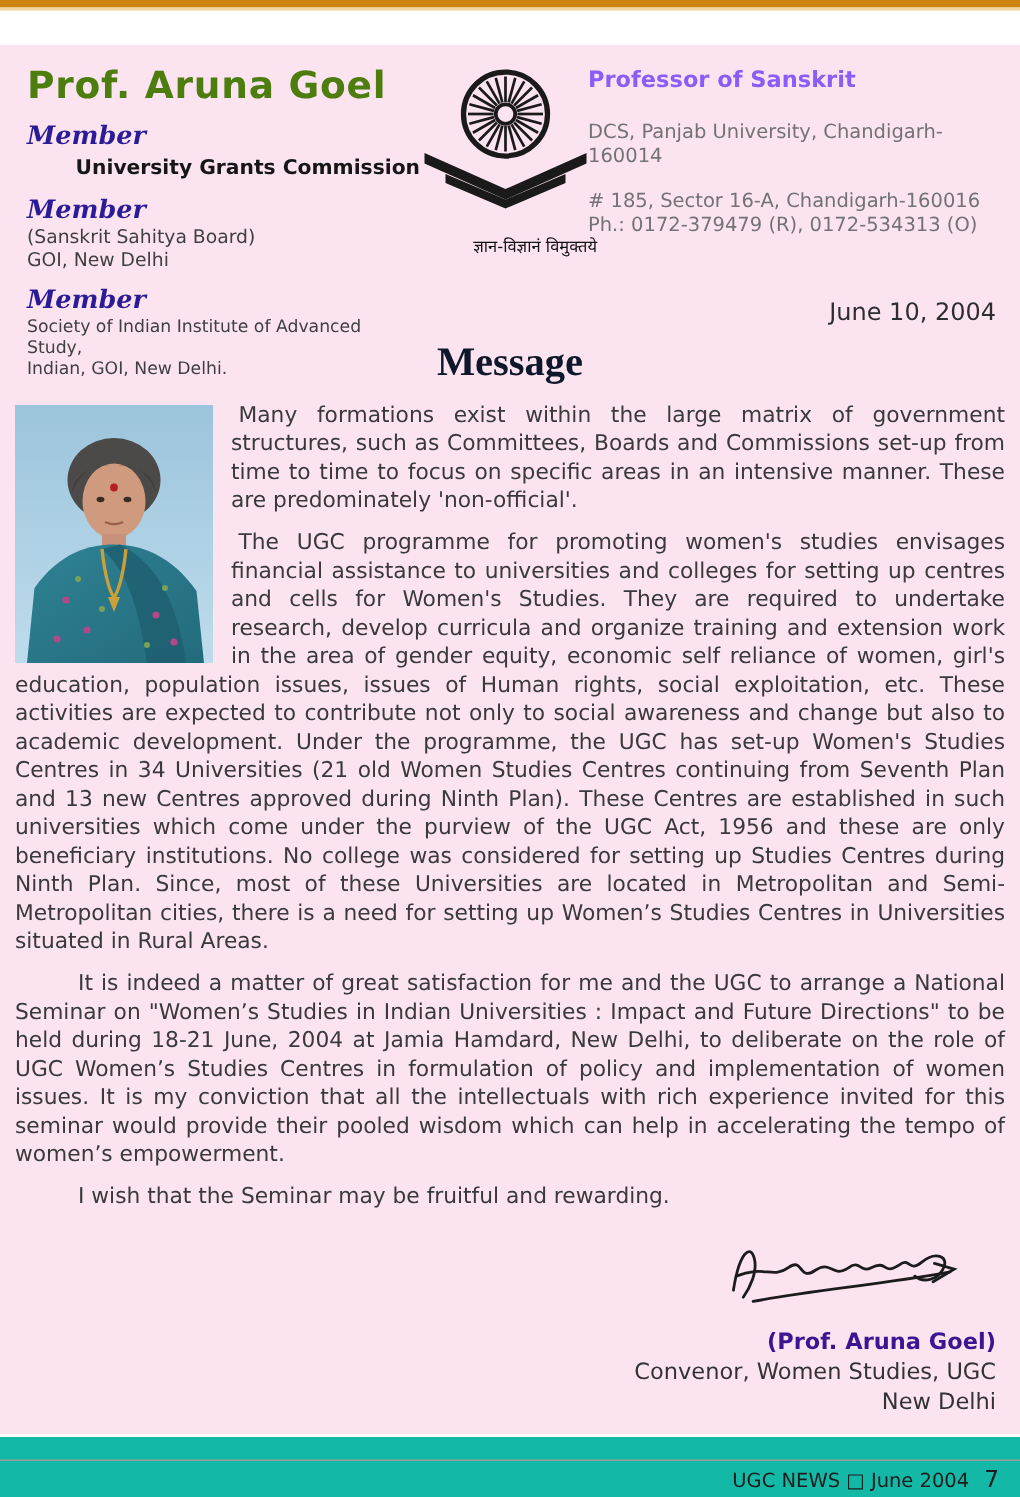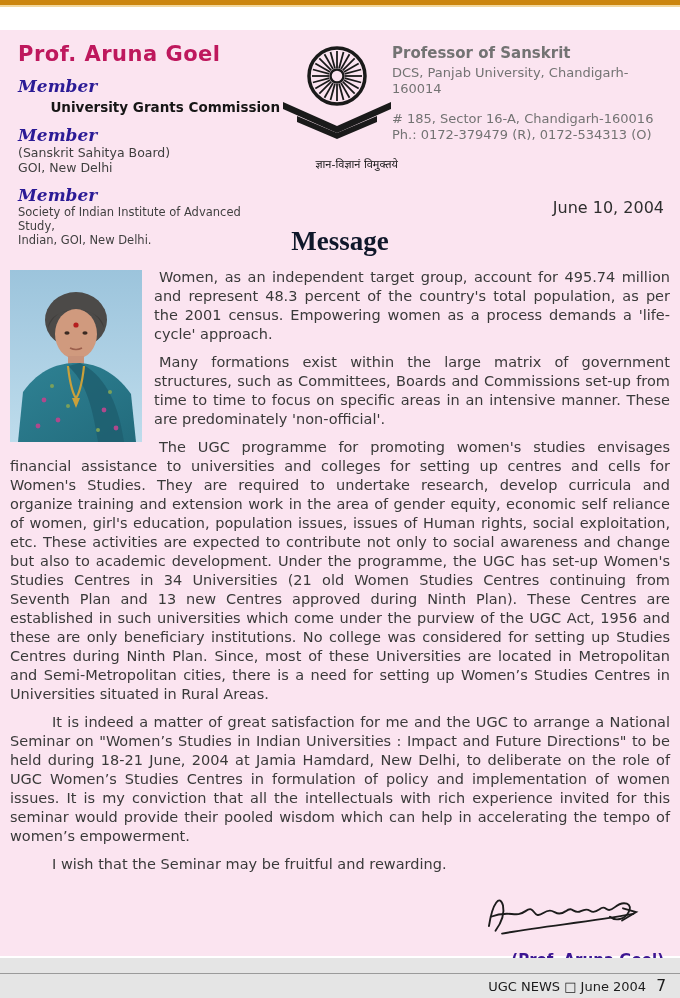--- a/index.html
+++ b/index.html
@@ -9,32 +9,32 @@
     background:#ffffff; overflow:hidden;
     font-family:"DejaVu Sans", sans-serif; color:#3d3d3d;
   }
   .topbar { position:absolute; top:0; left:0; right:0; height:5px; background:#cc860f; }
   .topbar-accent { position:absolute; top:5px; left:0; right:0; height:2px; background:#f2d79c; }
 
   .sheet { position:absolute; top:30px; left:0; right:0; bottom:42px; background:#fbe4f0; }
 
   
   .left-col { position:absolute; left:18px; top:12px; width:262px; }
-  .person-name { font-size:21px; font-weight:bold; color:#be185d; letter-spacing:0.5px; margin-bottom:2px; }
+  .person-name { font-size:25px; font-weight:bold; color:#4d7c0f; letter-spacing:0.5px; margin-bottom:2px; }
   .role-title { font-family:"DejaVu Serif", serif; font-style:italic; font-weight:bold;
                 font-size:17px; color:#2b1b96; margin-top:10px; }
   .role-line-bold { font-size:13.5px; font-weight:bold; color:#161616; margin-top:3px;text-align:right; }
   .role-line { font-size:12.5px; color:#3f3f3f; line-height:15px; }
   .role-line-sm { font-size:11.5px; color:#3f3f3f; line-height:14px; }
 
   .emblem { position:absolute; left:276px; top:8px; width:122px; text-align:right; }
   .emblem-caption { font-size:11px; color:#111; margin-top:2px; white-space:nowrap; }
 
   .right-col { position:absolute; left:392px; top:14px; width:276px; }
-  .right-title { font-size:15px; font-weight:bold; color:#737373; margin-bottom:3px; }
+  .right-title { font-size:15px; font-weight:bold; color:#8b5cf6; margin-bottom:19px; }
   .right-line { font-size:13px; color:#737373; line-height:16px; }
   .right-gap { height:14px; }
 
   .date-line { position:absolute; right:16px; top:168px; font-size:16px; color:#2e2e2e; }
 
   .msg-title { position:absolute; top:196px; left:0; right:0; text-align:center;
                font-family:"Liberation Serif", serif; font-weight:bold;
                font-size:27px; color:#0f172a; }
 
   .body-area { position:absolute; top:238px; left:10px; right:10px; }
@@ -42,21 +42,21 @@
   .body-area p { font-size:14.5px; line-height:19px; text-align:justify; color:#3a3a3a;
                  margin-bottom:9px; text-indent:5px; }
   .body-area p.indent { text-indent:42px; }
 
   .sig-block { text-align:right; padding-right:6px; margin-top:2px; }
   .sig-img { display:inline-block; width:190px; height:60px; margin-right:6px; }
   .sig-name { font-size:15px; font-weight:bold; color:#3c1692; margin-top:4px; }
   .sig-role { font-size:15px; color:#333; margin-top:2px; }
   .sig-place { font-size:15px; color:#333; margin-top:2px; }
 
-  .footer { position:absolute; bottom:0; left:0; right:0; height:40px; background:#e5e5e5; }
+  .footer { position:absolute; bottom:0; left:0; right:0; height:40px; background:#14b8a6; }
   .footer-rule { position:absolute; top:15px; left:0; right:0; border-top:1px solid #9a9a9a; }
   .footer-text { position:absolute; top:19px; right:14px; font-size:13px; color:#1c1c1c; }
   .footer-page { font-size:15.5px; margin-left:10px; }
 </style>
 </head>
 <body>
 
 <div class="page">
   <div class="topbar"></div>
   <div class="topbar-accent"></div>
@@ -165,21 +165,20 @@
         <g fill="#7aa05a">
             <circle cx="42" cy="116" r="2"></circle>
             <circle cx="58" cy="136" r="2"></circle>
             <circle cx="100" cy="122" r="2"></circle>
             <circle cx="88" cy="160" r="2"></circle>
           </g>
         <path d="M58 96 C60 116 64 126 66 128 C68 126 72 116 74 96" stroke="#caa03a" stroke-width="2.2" fill="none"></path>
         <path d="M62 128 L70 128 L66 138 Z" fill="#caa03a"></path>
       </svg>
 
-      <p>Women, as an independent target group, account for 495.74 million and represent 48.3 percent of the country's total population, as per the 2001 census. Empowering women as a process demands a 'life-cycle' approach.</p>
       <p>Many formations exist within the large matrix of government structures, such as Committees, Boards and Commissions set-up from time to time to focus on specific areas in an intensive manner. These are predominately 'non-official'.</p>
       <p>The UGC programme for promoting women's studies envisages financial assistance to universities and colleges for setting up centres and cells for Women's Studies. They are required to undertake research, develop curricula and organize training and extension work in the area of gender equity, economic self reliance of women, girl's education, population issues, issues of Human rights, social exploitation, etc. These activities are expected to contribute not only to social awareness and change but also to academic development. Under the programme, the UGC has set-up Women's Studies Centres in 34 Universities (21 old Women Studies Centres continuing from Seventh Plan and 13 new Centres approved during Ninth Plan). These Centres are established in such universities which come under the purview of the UGC Act, 1956 and these are only beneficiary institutions. No college was considered for setting up Studies Centres during Ninth Plan. Since, most of these Universities are located in Metropolitan and Semi-Metropolitan cities, there is a need for setting up Women’s Studies Centres in Universities situated in Rural Areas.</p>
       <p class="indent">It is indeed a matter of great satisfaction for me and the UGC to arrange a National Seminar on "Women’s Studies in Indian Universities : Impact and Future Directions" to be held during 18-21 June, 2004 at Jamia Hamdard, New Delhi, to deliberate on the role of UGC Women’s Studies Centres in formulation of policy and implementation of women issues. It is my conviction that all the intellectuals with rich experience invited for this seminar would provide their pooled wisdom which can help in accelerating the tempo of women’s empowerment.</p>
       <p class="indent">I wish that the Seminar may be fruitful and rewarding.</p>
 
       <div class="sig-block">
         <svg class="sig-img" viewBox="0 0 190 64">
           <g stroke="#1c1c1c" stroke-width="2" fill="none" stroke-linecap="round">
             <path d="M16 46 C20 20 28 12 31 24 C33 33 28 44 23 51"></path>
             <path d="M18 36 C38 28 44 38 55 30 C66 22 62 40 74 32 C86 24 86 38 98 30 C106 24 106 34 114 30 C126 24 122 36 134 28 C142 22 140 34 150 26 C160 18 170 22 165 31 C161 39 151 41 145 36"></path>

